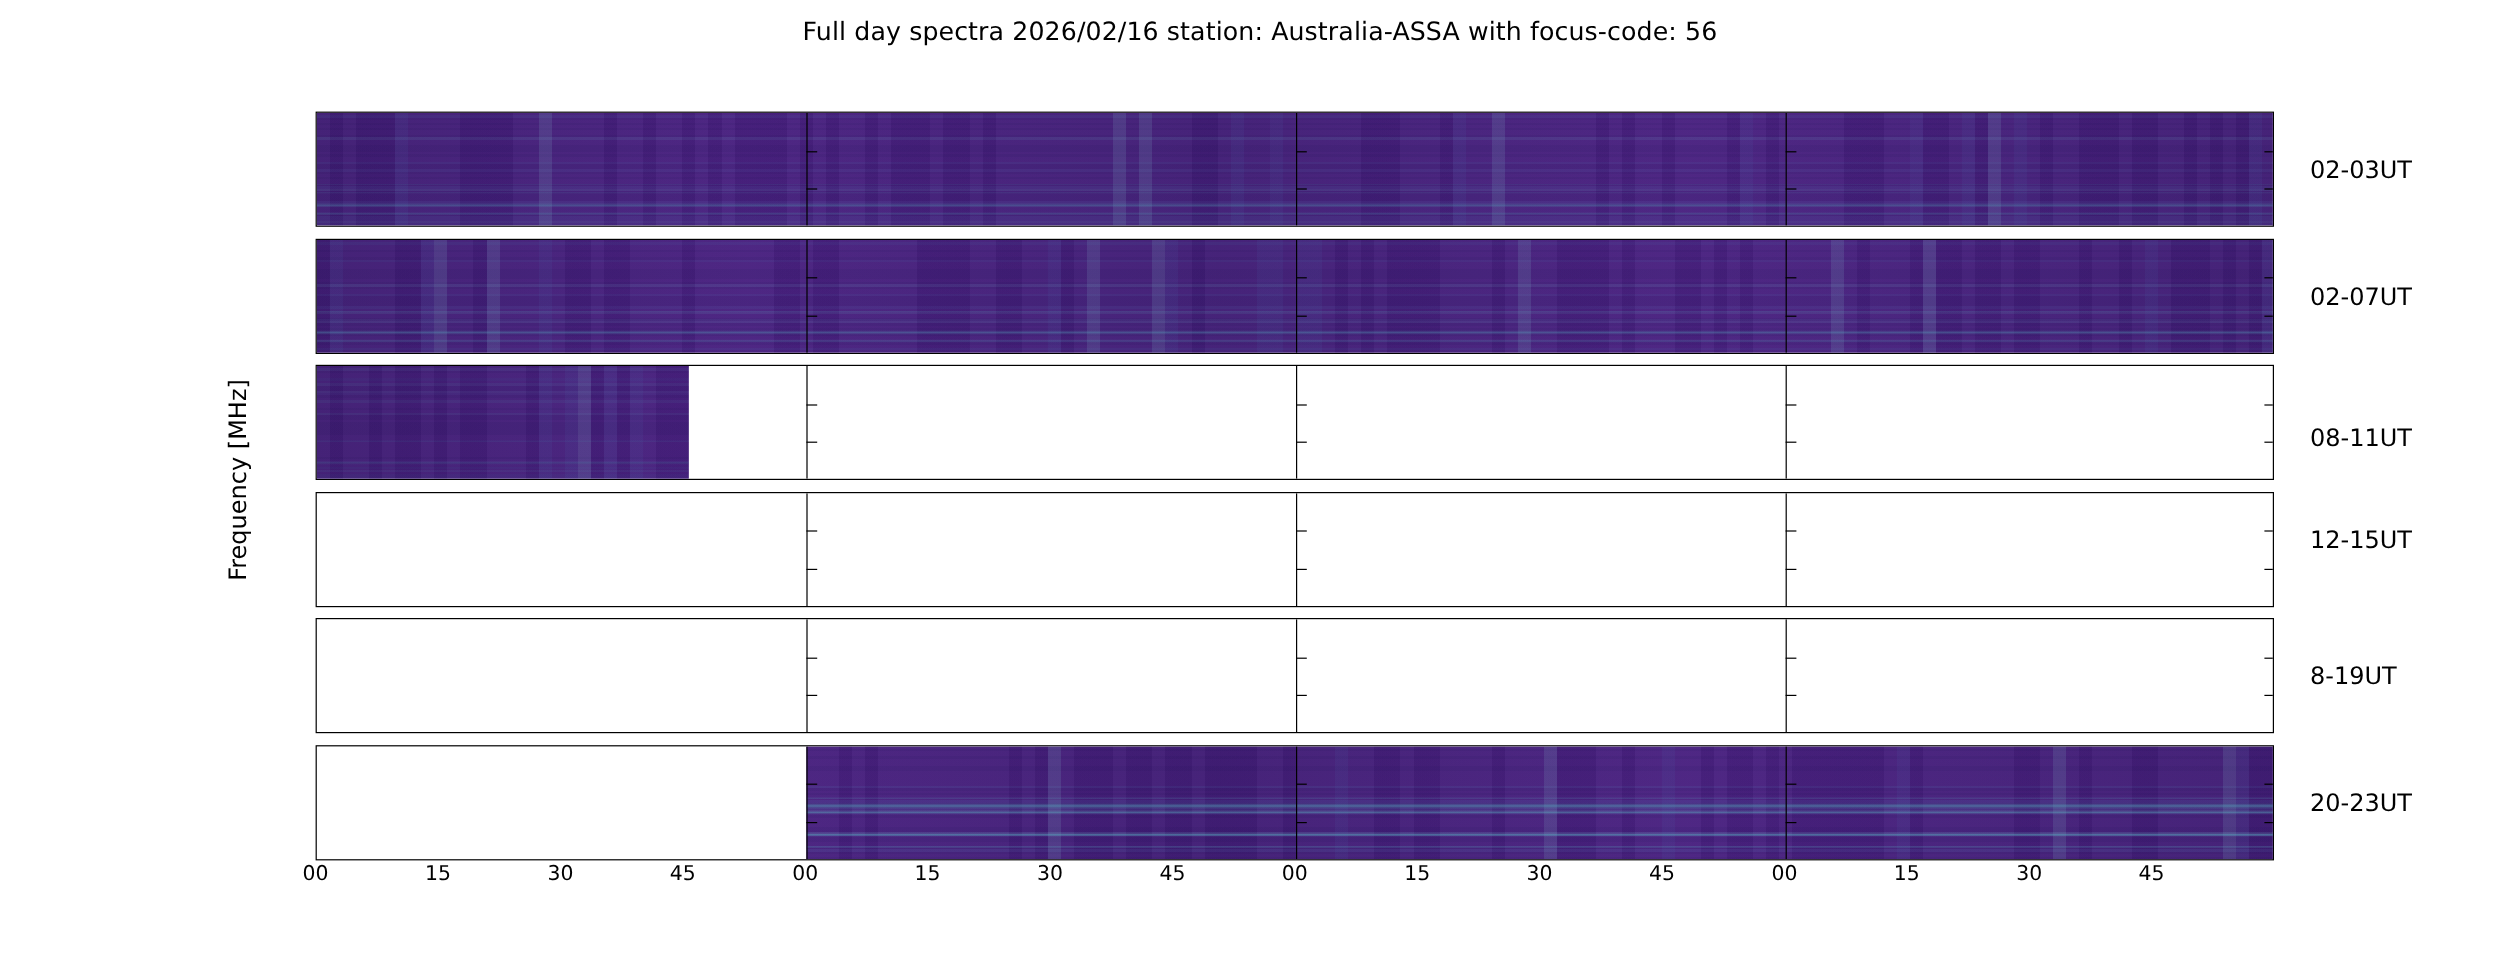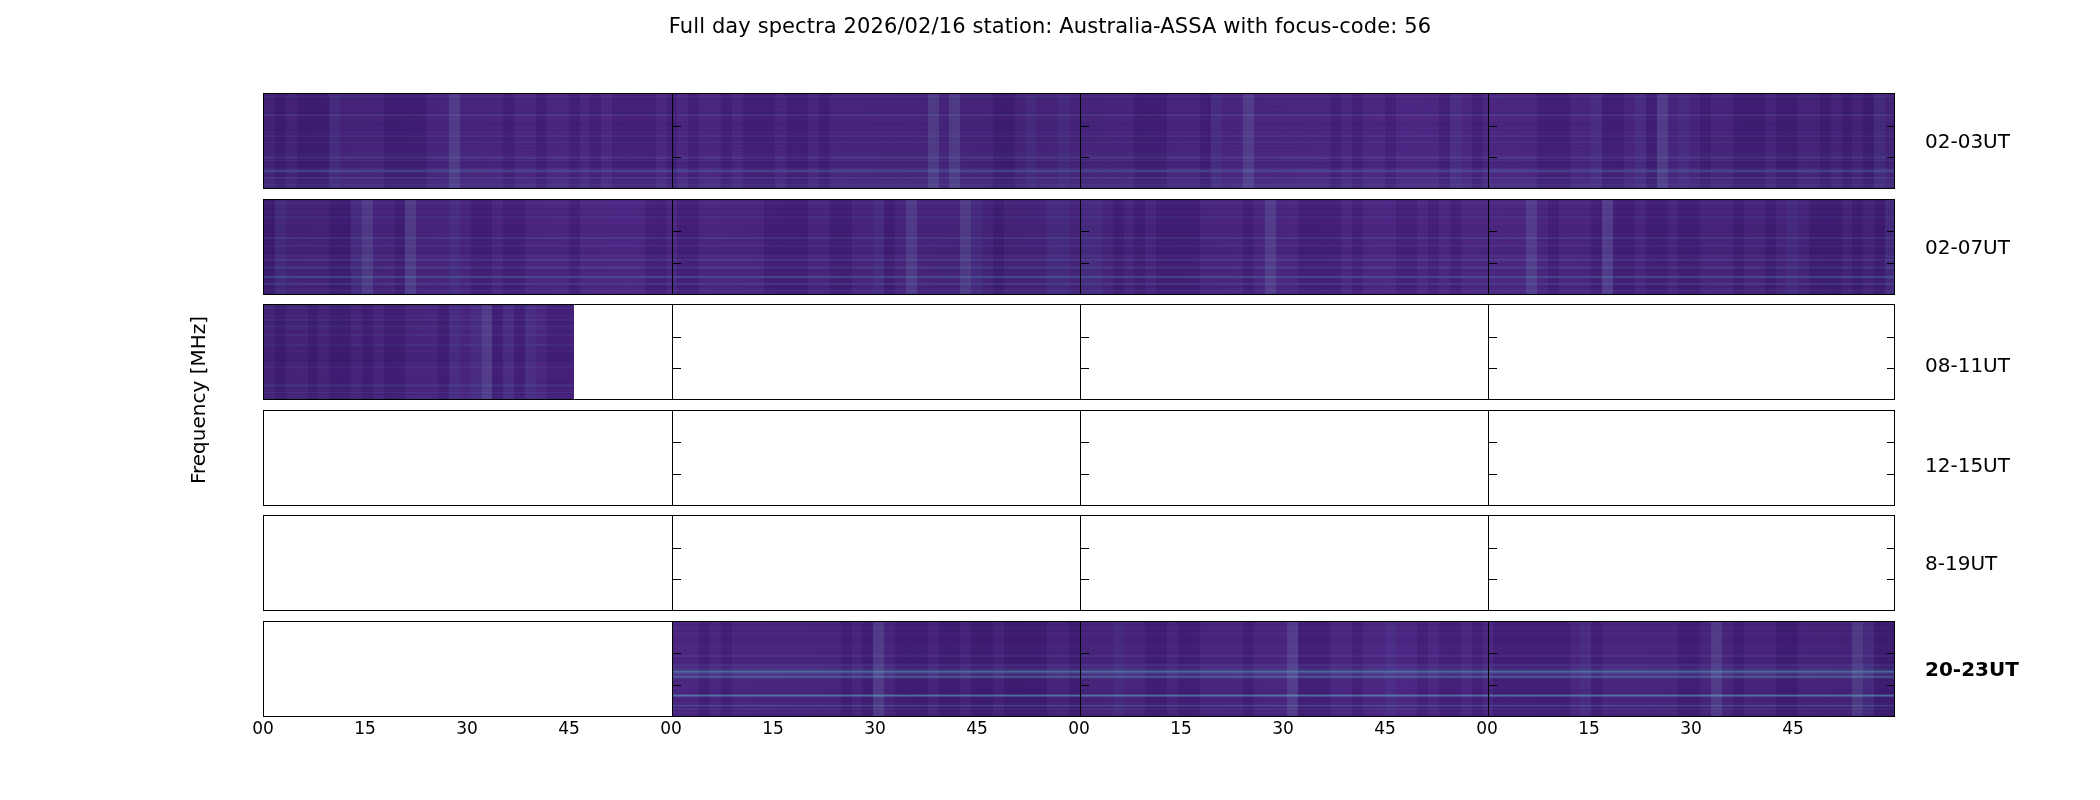--- a/index.html
+++ b/index.html
@@ -250,15 +250,15 @@
     <div class="xtick-lab" style="left: 1122px;">45</div>
     <div class="xtick-lab" style="left: 1224px;">00</div>
     <div class="xtick-lab" style="left: 1326px;">15</div>
     <div class="xtick-lab" style="left: 1428px;">30</div>
     <div class="xtick-lab" style="left: 1530px;">45</div>
   </div>
 
 <div class="rowcap" style="top: 141px;">02-03UT</div>
 <div class="rowcap" style="top: 246.5px;">02-07UT</div>
 <div class="rowcap" style="top: 352px; margin-top: 13px;">08-11UT</div>
-<div class="rowcap" style="top: 465px;">12-15UT</div>
+<div class="rowcap" style="top: 450px;">12-15UT</div>
 <div class="rowcap" style="top: 563px;">8-19UT</div>
-<div class="rowcap" style="top: 668.5px; font-weight: bold;">20-23UT</div>
+<div class="rowcap" style="top: 668.5px;">20-23UT</div>
 
 </body></html>

